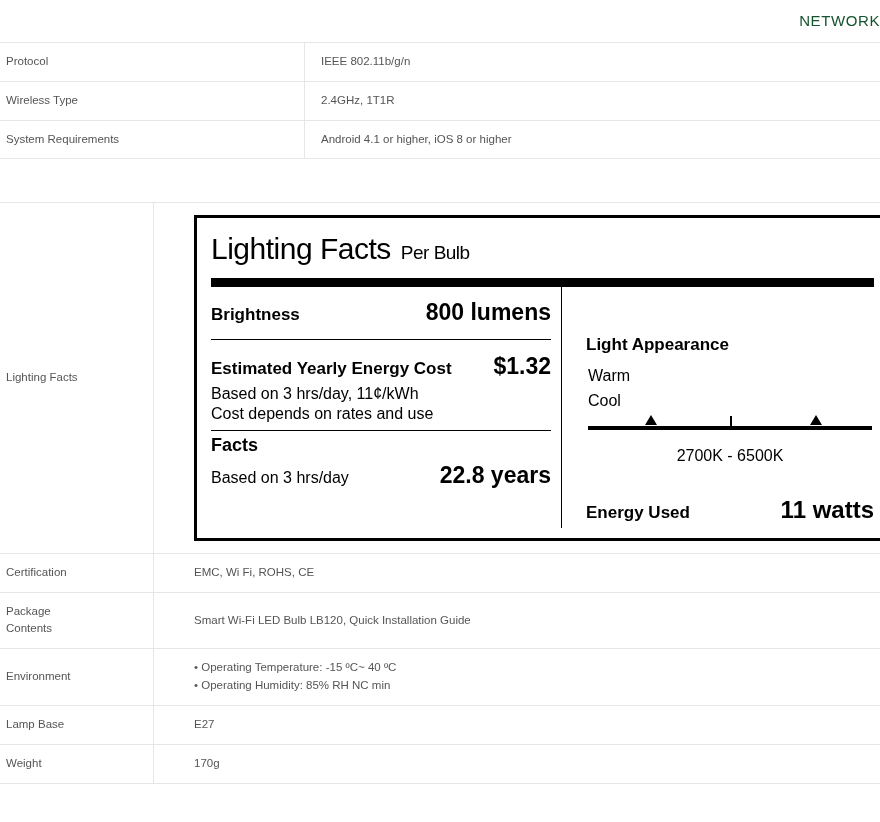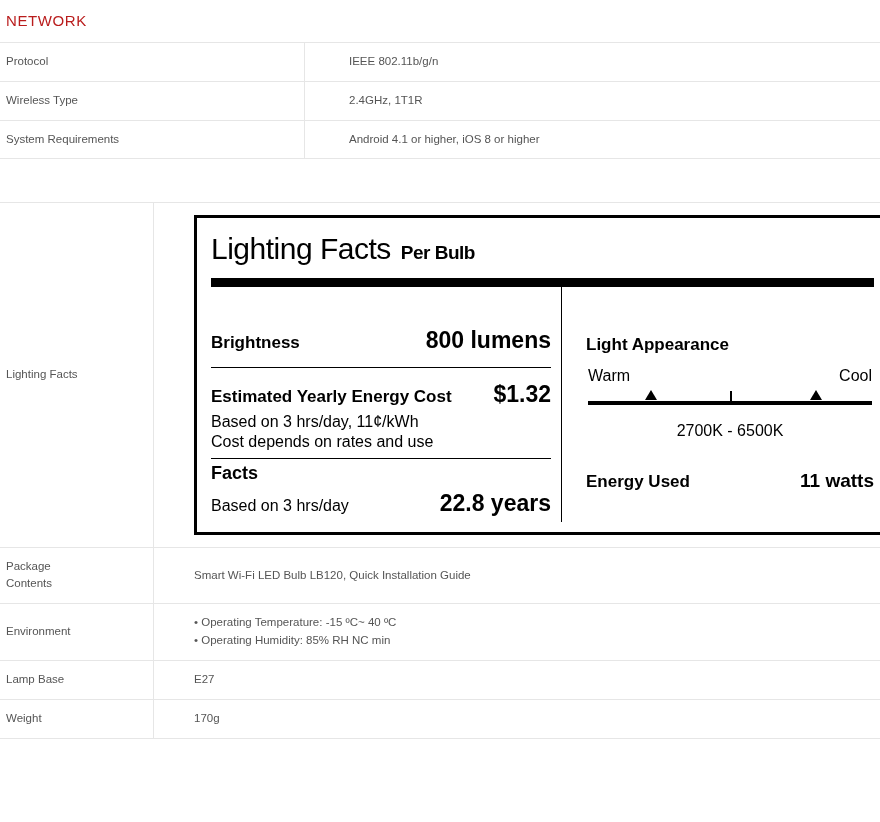--- a/index.html
+++ b/index.html
@@ -13,24 +13,25 @@
     font-family: "Liberation Sans", sans-serif;
     color: #333333;
     overflow: hidden;
   }
   .page {
     position: relative;
     width: 880px;
   }
   .section-title {
     font-size: 15px;
-    color: #b91c1c;
+    color: #14532d;
     letter-spacing: 0.6px;
     font-weight: 400;
     padding: 0 0 0 6px;
+    text-align: right;
   }
   #network-title { padding-top: 12px; }
   #general-title { padding-top: 10px; }
 
   table.spec {
     width: 880px;
     border-collapse: collapse;
     table-layout: fixed;
     margin-top: 13px;
   }
@@ -45,21 +46,21 @@
   }
   table.spec tr td:first-child {
     width: 290px;
     border-right: 1px solid #e6e6e6;
     margin-top: 35px;
   }
   table.spec.general tr td:first-child {
     width: 139px;
   }
   table.spec td.value {
-    padding-left: 44px;
+    padding-left: 16px;
   }
   table.spec.general td.value {
     padding-left: 40px;
   }
   .multi-line {
     white-space: pre-line;
   }
 
   
   .lf-cell {
@@ -78,21 +79,21 @@
     font-size: 30px;
     font-weight: 400;
     letter-spacing: -0.5px;
     display: flex;
     align-items: baseline;
     gap: 10px;
     padding-bottom: 2px;
   }
   .lf-title .per-bulb {
     font-size: 19px;
-    font-weight: 700;
+    font-weight: 400;
   }
   .lf-rule {
     height: 9px;
     background: #000;
     margin: 3px 0 0 0;
   }
   .lf-body {
     display: flex;
   }
   .lf-left {
@@ -120,38 +121,39 @@
   }
   .lf-b-lg {
     font-weight: bold;
     font-size: 23px;
   }
   .lf-sub {
     font-size: 16px;
     font-weight: 400;
     line-height: 1.25;
   }
-  .lf-brightness { padding: 8px 0 2px 0; margin-top: 28px; }
+  .lf-brightness { padding: 8px 0 2px 0; }
   .lf-energy { padding-top: 4px; }
   .lf-life { padding-top: 2px; }
   .lf-life-label {
     font-weight: bold;
     font-size: 18px;
     line-height: 1.1;
   }
   .lf-appearance {
     font-weight: bold;
     font-size: 17px;
     padding: 8px 0 6px 0;
   }
   .lf-scale-labels {
     display: flex;
     justify-content: space-between;
     font-size: 16px;
     padding: 0 2px 2px 2px;
+    flex-direction: column;
   }
   .lf-scale {
     position: relative;
     height: 28px;
     margin: 0 2px;
   }
   .lf-scale-bar {
     position: absolute;
     left: 0; right: 0;
     top: 10px;
@@ -186,21 +188,21 @@
     justify-content: space-between;
     align-items: baseline;
     padding-top: 22px;
   }
   .lf-energy-used {
     font-weight: bold;
     font-size: 17px;
   }
   .lf-watts {
     font-weight: bold;
-    font-size: 19px;
+    font-size: 24px;
   }
 </style>
 </head>
 <body>
 
 <div class="page">
 
   <div class="section-title" id="network-title">NETWORK</div>
 
   <table class="spec network">
@@ -275,20 +277,24 @@
                 </div>
               </div>
 
             </div>
           </div>
 
         </td>
       </tr>
 
       <tr>
+        <td class="multi-line">Certification</td>
+        <td class="value multi-line">EMC, Wi Fi, ROHS, CE</td>
+      </tr>
+      <tr>
         <td class="multi-line">Package
 Contents</td>
         <td class="value multi-line">Smart Wi-Fi LED Bulb LB120, Quick Installation Guide</td>
       </tr>
       <tr>
         <td class="multi-line">Environment</td>
         <td class="value multi-line">• Operating Temperature: -15 ºC~ 40 ºC
 • Operating Humidity: 85% RH NC min</td>
       </tr>
       <tr>

